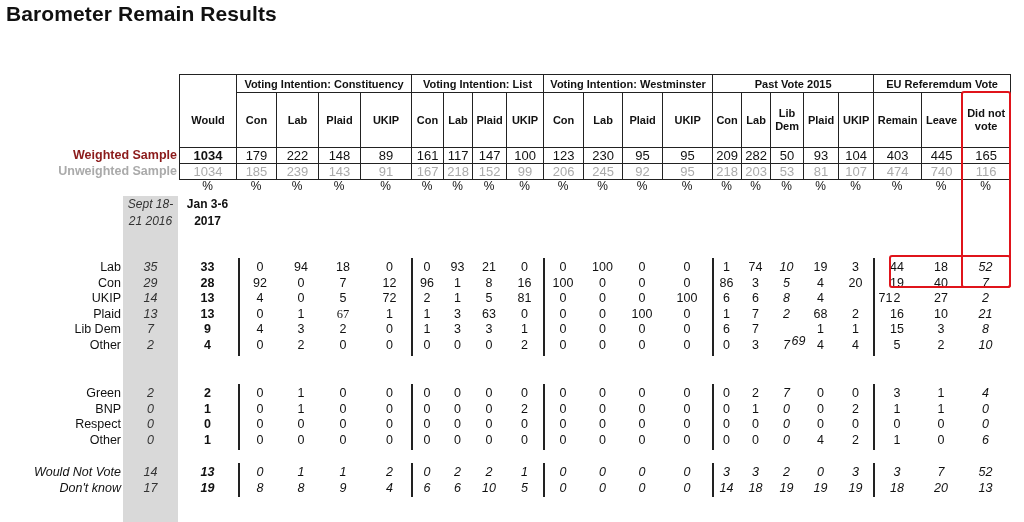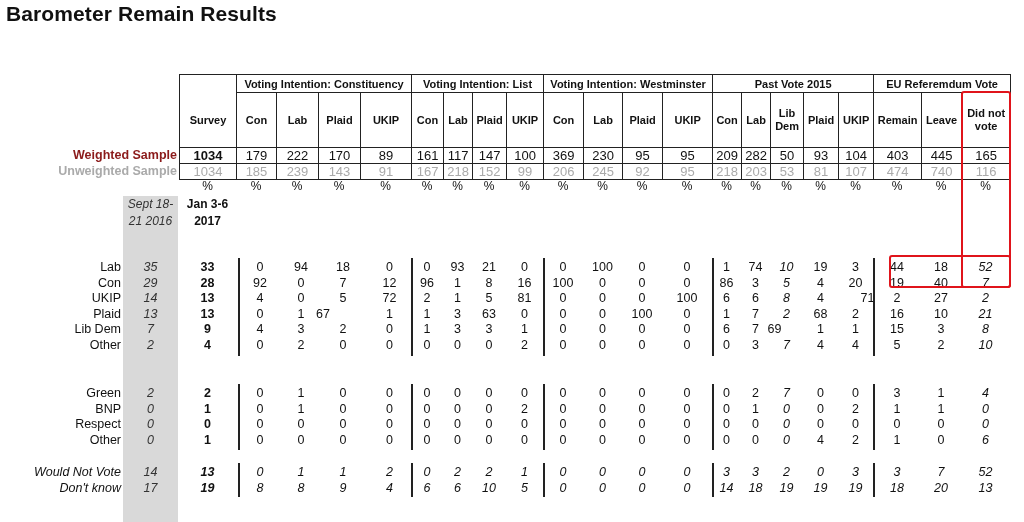--- a/index.html
+++ b/index.html
@@ -52,21 +52,21 @@
       <col style="width: 33px;">
       <col style="width: 35px;">
       <col style="width: 35px;">
       <col style="width: 48px;">
       <col style="width: 40px;">
       <col style="width: 49px;">
     </colgroup>
   <tbody>
       <tr class="g" id="grow">
         <td rowspan="2" style="border-bottom: 1.5px solid rgb(34, 34, 34); vertical-align: bottom;">
-          <div style="height: 54px; line-height: 54px;">Survey</div>
+          <div style="height: 54px; line-height: 54px;">Would</div>
         </td>
         <td colspan="4">Voting Intention: Constituency</td>
         <td colspan="4">Voting Intention: List</td>
         <td colspan="4">Voting Intention: Westminster</td>
         <td colspan="5">Past Vote 2015</td>
         <td colspan="3">EU Referemdum Vote</td>
       </tr>
   <tr class="c" id="crow">
         <td>Con</td>
         <td>Lab</td>
@@ -86,27 +86,27 @@
         <td>Plaid</td>
         <td>UKIP</td>
         <td>Remain</td>
         <td>Leave</td>
         <td>Did not<br>vote</td>
       </tr>
   <tr class="w" id="wrow">
         <td class="tot">1034</td>
         <td>179</td>
         <td>222</td>
-        <td>170</td>
+        <td>148</td>
         <td>89</td>
         <td>161</td>
         <td>117</td>
         <td>147</td>
         <td>100</td>
-        <td>369</td>
+        <td>123</td>
         <td>230</td>
         <td>95</td>
         <td>95</td>
         <td>209</td>
         <td>282</td>
         <td>50</td>
         <td>93</td>
         <td>104</td>
         <td>403</td>
         <td>445</td>
@@ -232,32 +232,32 @@
       <span style="left: 472px; width: 34px;">5</span>
       <span style="left: 506px; width: 37px;">81</span>
       <span style="left: 543px; width: 40px;">0</span>
       <span style="left: 583px; width: 39px;">0</span>
       <span style="left: 622px; width: 40px;">0</span>
       <span style="left: 662px; width: 50px;">100</span>
       <span style="left: 712px; width: 29px;">6</span>
       <span style="left: 741px; width: 29px;">6</span>
       <span style="left: 770px; width: 33px; font-style: italic;">8</span>
       <span style="left: 803px; width: 35px;">4</span>
-      <span style="left: 850px; width: 35px;">71</span>
+      <span style="left: 868px; width: 35px;">71</span>
       <span style="left: 873px; width: 48px;">2</span>
       <span style="left: 921px; width: 40px;">27</span>
       <span style="left: 961px; width: 49px; font-style: italic;">2</span>
     </div>
     <div class="row" style="top: 307px;">
       <span class="lbl">Plaid</span>
       <span class="prev" style="left: 123px; width: 55px;">13</span>
       <span class="tot" style="left: 179px; width: 57px;">13</span>
       <span style="left: 240px; width: 40px;">0</span>
       <span style="left: 280px; width: 42px;">1</span>
-      <span style="left: 302px; width: 42px;">67</span>
+      <span style="left: 322px; width: 42px; font-family: Liberation Serif, serif;">67</span>
       <span style="left: 364px; width: 51px;">1</span>
       <span style="left: 411px; width: 32px;">1</span>
       <span style="left: 443px; width: 29px;">3</span>
       <span style="left: 472px; width: 34px;">63</span>
       <span style="left: 506px; width: 37px;">0</span>
       <span style="left: 543px; width: 40px;">0</span>
       <span style="left: 583px; width: 39px;">0</span>
       <span style="left: 622px; width: 40px;">100</span>
       <span style="left: 662px; width: 50px;">0</span>
       <span style="left: 712px; width: 29px;">1</span>
@@ -280,21 +280,21 @@
       <span style="left: 411px; width: 32px;">1</span>
       <span style="left: 443px; width: 29px;">3</span>
       <span style="left: 472px; width: 34px;">3</span>
       <span style="left: 506px; width: 37px;">1</span>
       <span style="left: 543px; width: 40px;">0</span>
       <span style="left: 583px; width: 39px;">0</span>
       <span style="left: 622px; width: 40px;">0</span>
       <span style="left: 662px; width: 50px;">0</span>
       <span style="left: 712px; width: 29px;">6</span>
       <span style="left: 741px; width: 29px;">7</span>
-      <span style="left: 758px; width: 33px; ">69</span>
+      <span style="left: 782px; width: 33px; font-style: italic; margin-top: 12px;">69</span>
       <span style="left: 803px; width: 35px;">1</span>
       <span style="left: 838px; width: 35px;">1</span>
       <span style="left: 873px; width: 48px;">15</span>
       <span style="left: 921px; width: 40px;">3</span>
       <span style="left: 961px; width: 49px; font-style: italic;">8</span>
     </div>
     <div class="row" style="top: 338px;">
       <span class="lbl">Other</span>
       <span class="prev" style="left: 123px; width: 55px;">2</span>
       <span class="tot" style="left: 179px; width: 57px;">4</span>

